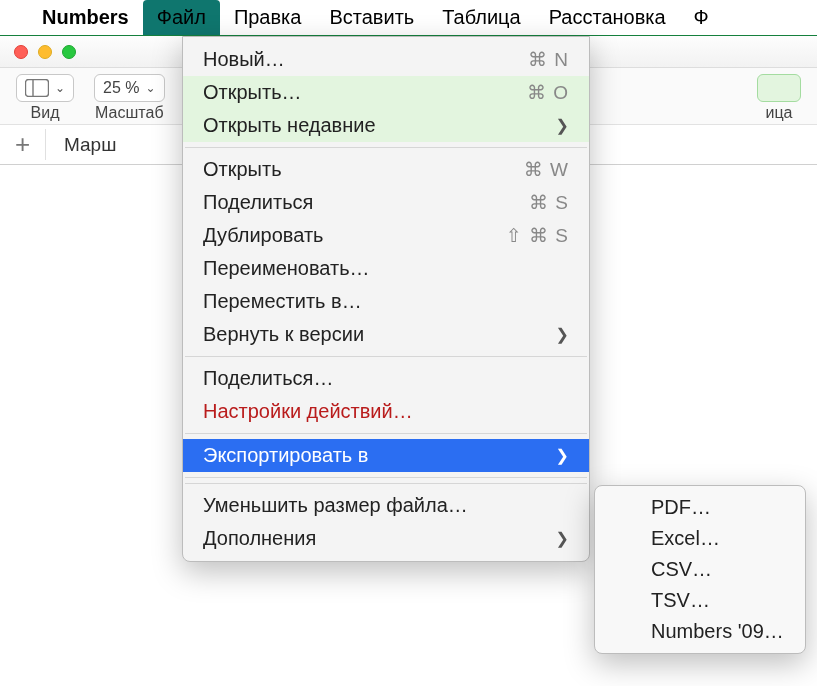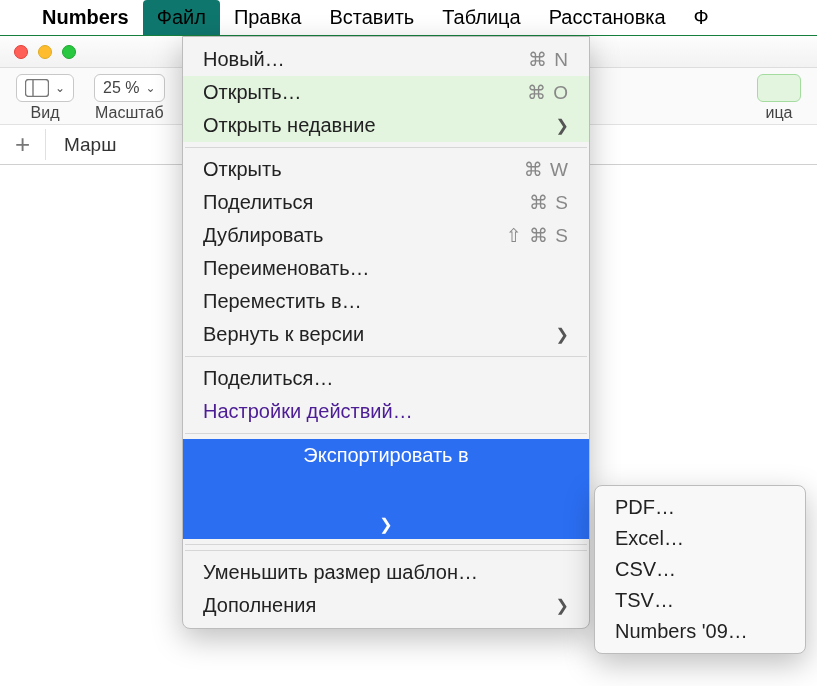--- a/index.html
+++ b/index.html
@@ -31,31 +31,31 @@
 .sheet-row { height: 40px; display: flex; align-items: center; border-bottom: 1px solid #d0d0d0; background:#fff;}
 .add-tab { width: 46px; text-align: center; font-size: 26px; color: #777; border-right:1px solid #e0e0e0;}
 .sheet-tab { padding: 0 18px; font-size: 19px; color:#333; display:flex; align-items:center; gap:8px;justify-content:center;}
 
 
 .canvas { background: #fff; height: 560px; }
 
 
 .dropdown { position: absolute; top: 36px; left: 182px; width: 408px; background: #f4f4f4; border: 1px solid #bcbcbc; border-radius: 0 0 8px 8px; box-shadow: 0 10px 30px rgba(0,0,0,.25); padding: 6px 0; }
 .menu-row { display: flex; align-items: center; justify-content: space-between; padding: 5px 20px; font-size: 20px; color: #222; gap: 48px; }
-.menu-row.disabled { color: #4c1d95; }
+.menu-row.disabled { color: #b91c1c; }
 .menu-row.hl { background: #e3f5df; }
-.menu-row.sel { background: #2b6ef2; color: #fff; flex-direction: column; }
+.menu-row.sel { background: #2b6ef2; color: #fff; }
 .menu-row.sel .arrow { color: #fff; }
 .shortcut { color: #888; font-size: 19px; letter-spacing: 1px; }
 .arrow { color: #555; font-size: 16px; }
 .sep { height: 1px; background: #d6d6d6; margin: 5px 2px; }
 
 
 .submenu { position: absolute; top: 485px; left: 594px; width: 212px; background: #f8f8f8; border: 1px solid #bcbcbc; border-radius: 8px; box-shadow: 0 10px 30px rgba(0,0,0,.25); padding: 6px 0; }
-.submenu .menu-row { font-size: 20px; padding: 4px 20px; }
+.submenu .menu-row { font-size: 20px; padding: 4px 20px; margin-left: 36px; }
 </style>
 </head>
 <body>
 
 <div class="menubar">
   <span class="apple-logo"></span>
   <span class="menubar-item app-name">Numbers</span>
   <span class="menubar-item menu-open">Файл</span>
   <span class="menubar-item">Правка</span>
   <span class="menubar-item">Вставить</span>
@@ -148,21 +148,21 @@
       <span>Настройки действий…</span>
     </div>
   <div class="sep"></div>
   <div class="menu-row sel">
       <span>Экспортировать в</span>
       <span class="arrow">❯</span>
     </div>
   <div class="sep"></div>
   <div class="sep"></div>
   <div class="menu-row">
-      <span>Уменьшить размер шаблон…</span>
+      <span>Уменьшить размер файла…</span>
     </div>
   <div class="menu-row">
       <span>Дополнения</span>
       <span class="arrow">❯</span>
     </div>
 </div>
 
 <div class="submenu">
   <div class="menu-row">
       <span>PDF…</span>

